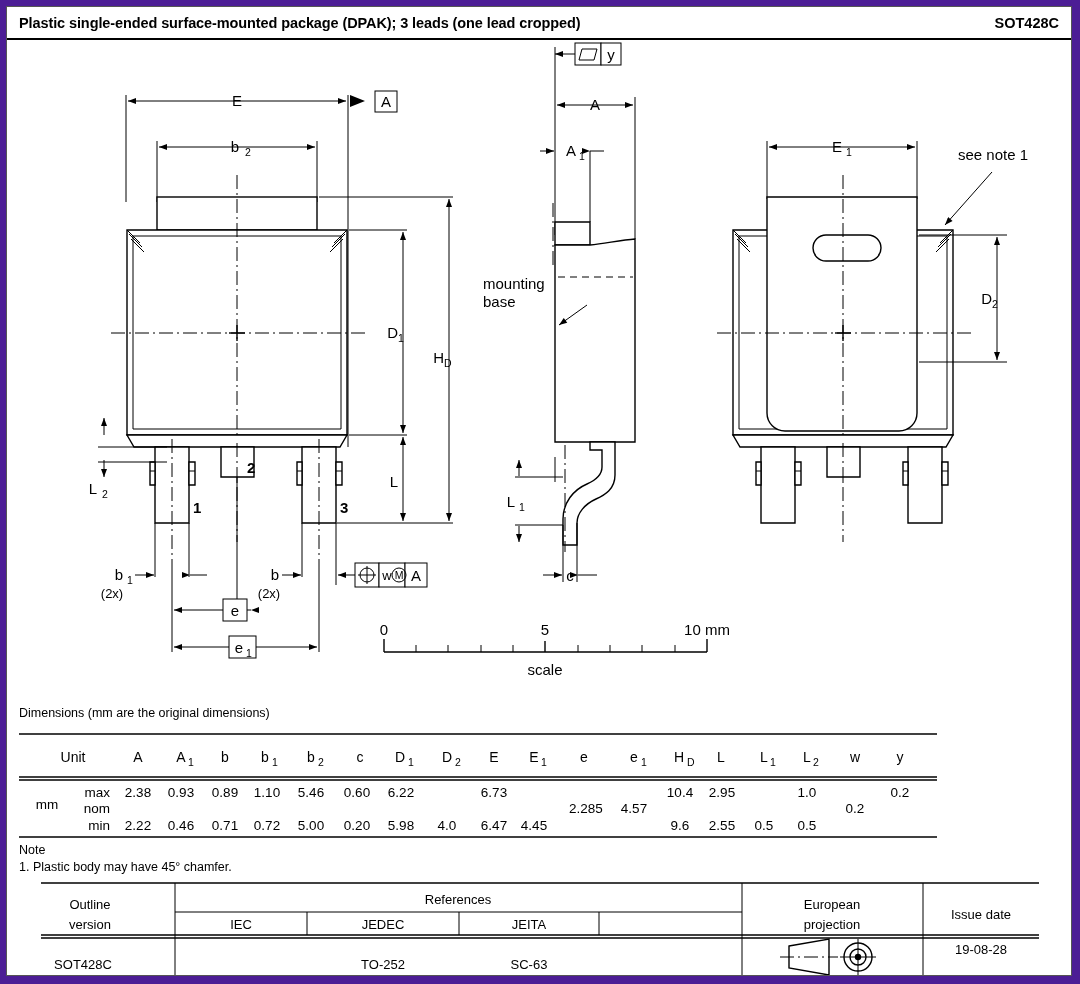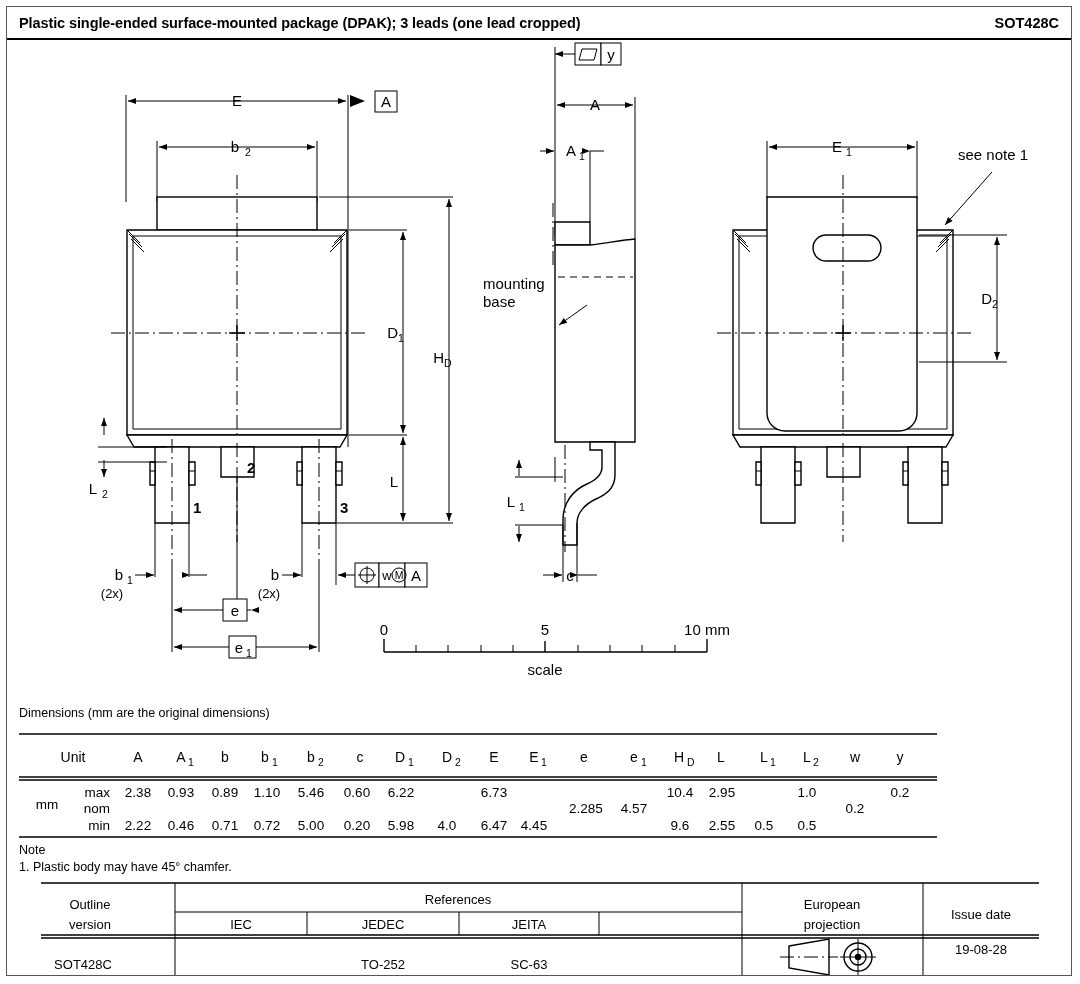--- a/index.html
+++ b/index.html
@@ -1,18 +1,18 @@
 <!DOCTYPE html>
 <html><head>
 <meta charset="utf-8">
 <style>
   html,body{margin:0;padding:0;background:#c8c8c8;}
   body{font-family:"Liberation Sans",sans-serif;}
   #page{
-    position:relative;width:1080px;height:984px;background:#ffffff;
+    position:relative;width:1080px;height:984px;background:#4c1d95;
     box-sizing:border-box;
   }
   #sheet{
     position:absolute;left:6px;top:6px;width:1066px;height:970px;
     background:#ffffff;border:1px solid #555;box-sizing:border-box;
     overflow:hidden;
   }
   .hdr-rule{position:absolute;left:0;top:31px;width:1066px;height:2px;background:#000;}
   .title{
     position:absolute;left:12px;top:8px;font-size:14.5px;font-weight:bold;color:#000;

